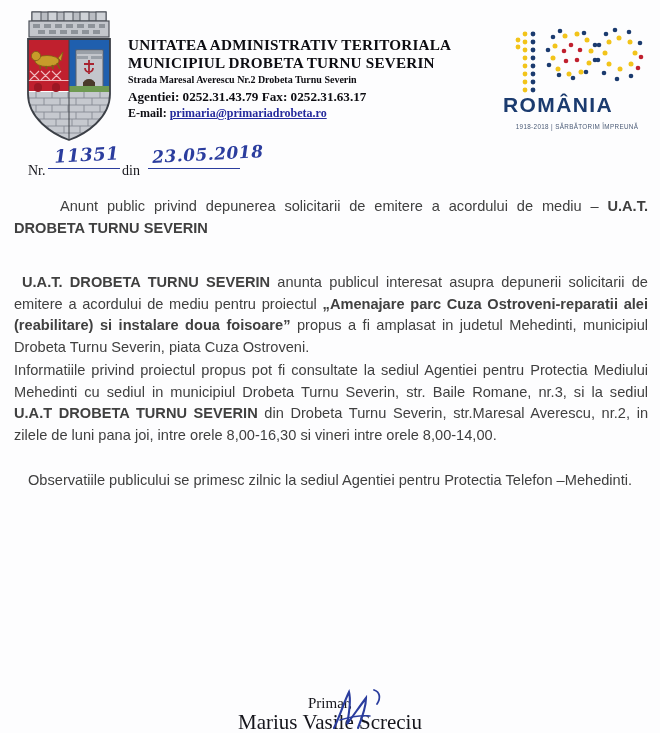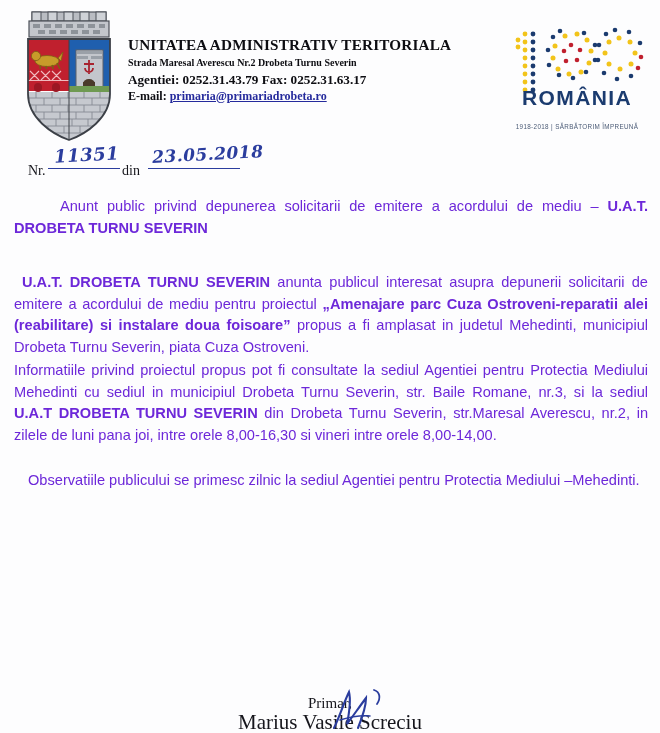--- a/index.html
+++ b/index.html
@@ -73,23 +73,23 @@
   #centenary-logo {
     position: absolute;
     left: 503px;
     top: 24px;
     width: 148px;
     height: 120px;
   }
   #logo-wordmark {
     position: absolute;
     left: 0;
-    top: 62px;
+    top: 69px;
     width: 148px;
-    text-align: center;
+    text-align: left;
     font-family: "Liberation Sans", sans-serif;
     font-weight: bold;
     font-size: 21px;
     letter-spacing: 1.4px;
     color: #1b3b6f;
   }
   #logo-tagline {
     position: absolute;
     left: 0;
     top: 99px;
@@ -144,21 +144,21 @@
     top: 22px;
   }
   #reg-rule-1 { left: 20px; width: 72px; }
   #reg-rule-2 { left: 120px; width: 92px; }
   
   #body-content {
     position: absolute;
     left: 14px;
     top: 196px;
     width: 634px;
-    color: #6d28d9;
+    color: #404040;
     font-size: 14.6px;
     line-height: 21.5px;
   }
   .para {
     text-align: justify;
     text-justify: inter-word;
     margin: 0;
   }
   .para b { font-weight: bold; }
   #para-intro {
@@ -281,20 +281,21 @@
           <path d="M26 113 v7 M42 113 v7 M58 113 v7 M74 113 v7"></path>
           <path d="M34 120 v7 M50 120 v7 M66 120 v7"></path>
         </g>
       </g>
       <path d="M14 33 L96 33 L96 88 C96 112 72 128 55 134 C38 128 14 112 14 88 Z" fill="none" stroke="#3c4047" stroke-width="1.8"></path>
       <path d="M55 33 L55 134" stroke="#3c4047" stroke-width="1"></path>
     </svg>
 
     <div id="header-text">
       <div class="hdr-l1">UNITATEA ADMINISTRATIV TERITORIALA</div>
+      <div class="hdr-l2">MUNICIPIUL DROBETA TURNU SEVERIN</div>
       <div class="hdr-l3">Strada Maresal Averescu Nr.2 Drobeta Turnu Severin</div>
       <div class="hdr-l4">Agentiei: 0252.31.43.79   Fax: 0252.31.63.17</div>
       <div class="hdr-l5">
         <span>E-mail:</span>
         <span id="email-link">primaria@primariadrobeta.ro</span>
       </div>
     </div>
 
     <div id="centenary-logo">
       <svg viewBox="0 0 148 76" width="148" height="76">
@@ -401,21 +402,21 @@
     </p>
 
     <p class="para" id="para-main">
       <b>U.A.T. DROBETA   TURNU SEVERIN</b><span> anunta publicul interesat asupra depunerii solicitarii de emitere a acordului de mediu pentru proiectul  </span><b>„Amenajare parc Cuza Ostroveni-reparatii alei (reabilitare) si instalare doua foisoare”</b><span>  propus a fi amplasat  in judetul Mehedinti,  municipiul Drobeta Turnu Severin, piata Cuza Ostroveni.</span>
     </p>
 
     <p class="para" id="para-info">
       <span>Informatiile privind proiectul propus pot fi consultate la sediul Agentiei pentru Protectia Mediului Mehedinti  cu sediul in municipiul Drobeta Turnu Severin, str. Baile Romane, nr.3, si la sediul </span><b>U.A.T DROBETA TURNU SEVERIN</b><span> din Drobeta Turnu Severin, str.Maresal Averescu, nr.2, in zilele de luni pana joi, intre orele 8,00-16,30 si vineri intre orele 8,00-14,00.</span>
     </p>
 
-    <p class="para" id="para-observations">Observatiile publicului se primesc zilnic la sediul Agentiei pentru Protectia Mediului –Mehedinti.</p>
+    <p class="para" id="para-observations">Observatiile publicului se primesc zilnic la sediul Agentiei pentru Protectia Telefon –Mehedinti.</p>
   </div>
 
   <div id="signature-block">
     <div id="signature-role">Primar,</div>
     <div id="signature-name">Marius Vasile Screciu</div>
     <svg id="signature-mark" viewBox="0 0 70 46">
       <path d="M12 42 C18 30 22 16 27 6 C29 14 27 28 25 38 C31 30 38 20 44 12 C44 22 40 32 36 42" fill="none" stroke="#2b3d9e" stroke-width="2.1" stroke-linecap="round"></path>
       <path d="M52 4 C58 6 59 12 55 18" fill="none" stroke="#2b3d9e" stroke-width="1.8" stroke-linecap="round"></path>
       <path d="M18 34 C28 31 38 29 48 30" fill="none" stroke="#2b3d9e" stroke-width="1.5" stroke-linecap="round"></path>
     </svg>

